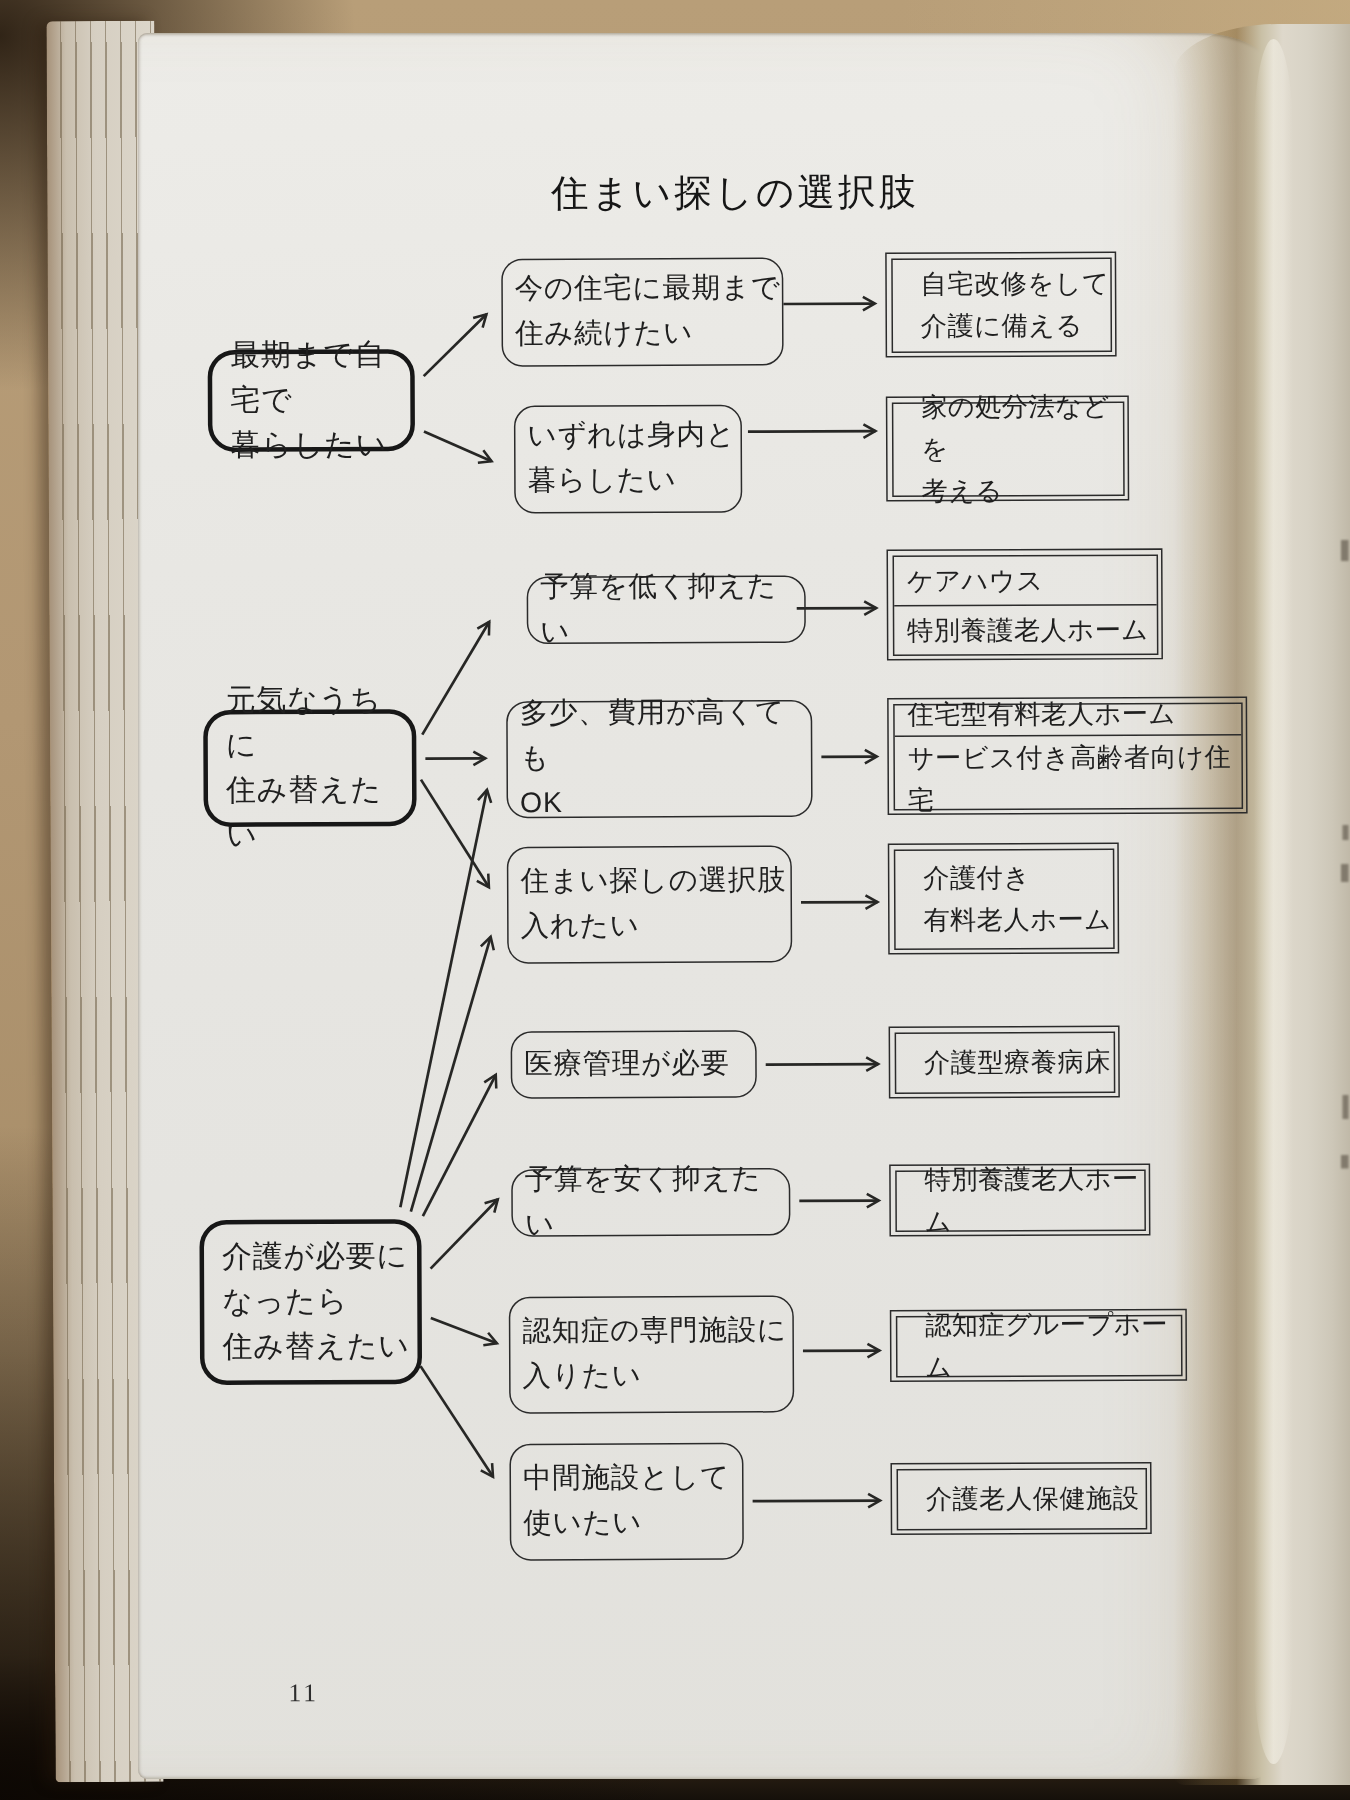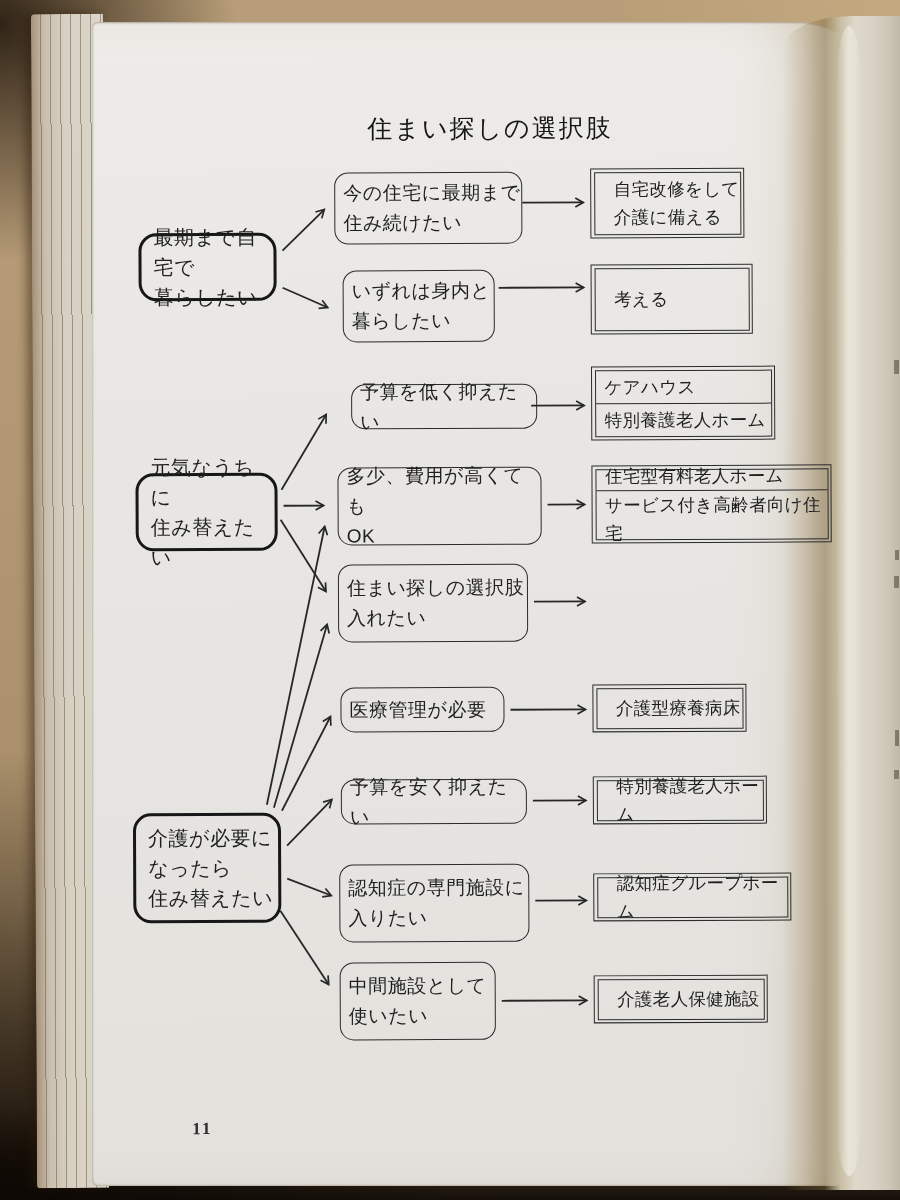--- a/index.html
+++ b/index.html
@@ -35,21 +35,21 @@
   .gutter-highlight{position:absolute;left:836px;top:26px;width:26px;height:1150px;
     background:linear-gradient(90deg,rgba(255,255,252,0) 0%,rgba(250,248,240,.55) 50%,rgba(250,248,240,0) 100%);
     border-radius:40px/200px;}
   .adjacent-glyphs{position:absolute;left:886px;top:340px;width:14px;height:460px;}
   .adjacent-glyphs i{position:absolute;display:block;background:#4c4438;opacity:.55;filter:blur(.6px);}
   
   .diagram{position:absolute;left:0;top:0;width:900px;height:1200px;transform:rotate(-.25deg);}
   .title{position:absolute;left:342px;top:112px;width:300px;text-align:center;
     font-size:25px;letter-spacing:2px;color:#161616;}
   .pageno{position:absolute;left:190px;top:1118px;font-size:17px;letter-spacing:2px;
-    font-family:"Liberation Serif",serif;color:#2d2d2d;font-weight:bold;}
+    font-family:"Liberation Serif",serif;color:#2d2d2d;}
   .node{position:absolute;display:flex;flex-direction:column;justify-content:center;box-sizing:border-box;}
   .node .ln{display:block;}
   .root{border:3.5px solid #171717;border-radius:18px;padding-left:12px;
     font-size:20px;line-height:30px;letter-spacing:.5px;}
   .mid{border:1.7px solid #2b2b2b;border-radius:14px;padding-left:8px;
     font-size:19px;line-height:30px;letter-spacing:.5px;}
   .result{border:1.4px solid #2b2b2b;padding:2.5px;}
   .result .inner{border:1.4px solid #2b2b2b;box-sizing:border-box;width:100%;height:100%;
     display:flex;flex-direction:column;justify-content:center;padding-left:19px;
     font-size:17.5px;line-height:28px;letter-spacing:.3px;}
@@ -156,33 +156,40 @@
     </div>
 
     <div class="node result" style="left:592px;top:169px;width:154px;height:70px">
       <div class="inner">
         <span class="ln">自宅改修をして</span>
         <span class="ln">介護に備える</span>
       </div>
     </div>
     <div class="node result" style="left:592px;top:265px;width:162px;height:70px">
       <div class="inner">
+        <span class="ln">家の処分法などを</span>
         <span class="ln">考える</span>
       </div>
     </div>
     <div class="node result divided" style="left:592px;top:367px;width:184px;height:74px">
       <div class="inner">
         <span class="ln">ケアハウス</span>
         <span class="ln">特別養護老人ホーム</span>
       </div>
     </div>
     <div class="node result divided" style="left:592px;top:466px;width:240px;height:78px">
       <div class="inner">
         <span class="ln">住宅型有料老人ホーム</span>
         <span class="ln">サービス付き高齢者向け住宅</span>
+      </div>
+    </div>
+    <div class="node result" style="left:592px;top:563px;width:154px;height:74px">
+      <div class="inner">
+        <span class="ln">介護付き</span>
+        <span class="ln">有料老人ホーム</span>
       </div>
     </div>
     <div class="node result" style="left:592px;top:685px;width:154px;height:48px">
       <div class="inner">
         <span class="ln">介護型療養病床</span>
       </div>
     </div>
     <div class="node result" style="left:592px;top:777px;width:174px;height:48px">
       <div class="inner">
         <span class="ln">特別養護老人ホーム</span>

